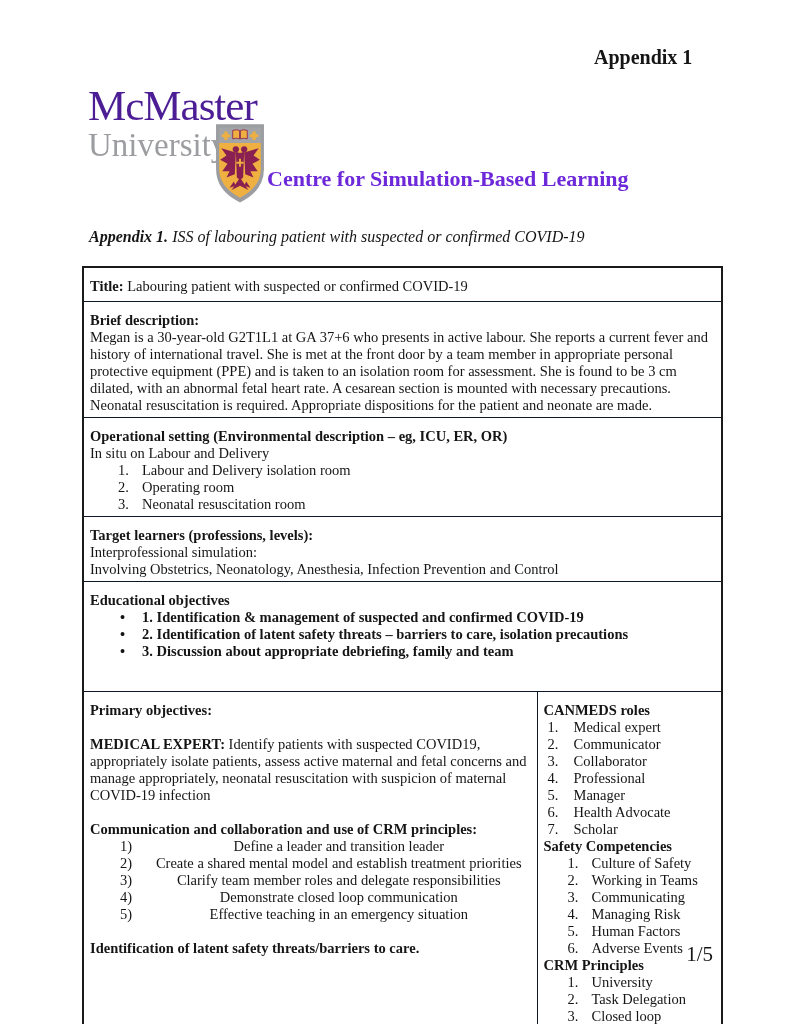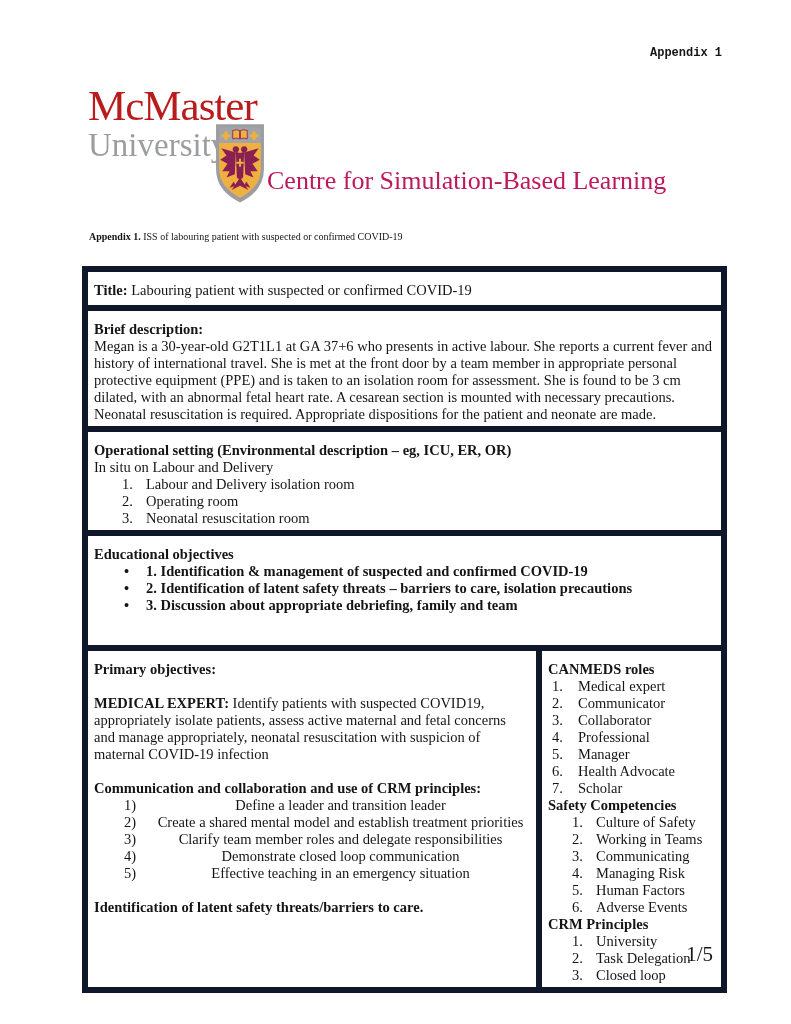--- a/index.html
+++ b/index.html
@@ -2,38 +2,38 @@
 <html><head>
 <meta charset="utf-8">
 <style>
   html,body{margin:0;padding:0;background:#e8e8e8;}
   .page{
     position:relative;width:791px;height:1024px;background:#ffffff;
     font-family:"Liberation Serif", serif;color:#151515;overflow:hidden;
     margin:0 auto;
   }
   
-  .appendix-header{position:absolute;top:46px;left:650px;font-size:12px;font-weight:bold;font-family:Liberation Mono, monospace;}
+  .appendix-header{position:absolute;top:46px;left:594px;font-size:20px;font-weight:bold;font-family:Liberation Serif, serif;}
   
   .logo-block{position:absolute;left:88px;top:84px;width:200px;}
-  .logo-name{font-size:43px;line-height:44px;color:#b91c1c;letter-spacing:-1px;}
+  .logo-name{font-size:43px;line-height:44px;color:#4c1d95;letter-spacing:-1px;}
   .logo-subname{font-size:33px;line-height:34px;color:#9B9DA0;letter-spacing:0px;}
   .crest{position:absolute;left:127px;top:38px;width:50px;height:92px;}
   
-  .csbl-title{position:absolute;left:267px;top:166px;font-size:26px;font-weight:normal;color:#be185d;letter-spacing:0px;}
-  
-  .caption{position:absolute;left:89px;top:228px;font-size:10px;line-height:17px;margin:0;}
+  .csbl-title{position:absolute;left:267px;top:166px;font-size:22px;font-weight:bold;color:#6d28d9;letter-spacing:0px;}
+  
+  .caption{position:absolute;left:89px;top:228px;font-size:16px;line-height:17px;margin:0;font-style:italic;}
   
   .sim-table{
     position:absolute;left:82px;top:266px;width:639px;
     border-collapse:collapse;table-layout:fixed;
     font-size:14.5px;line-height:17px;
   }
   .sim-table td{
-    border:6px solid #0f172a;vertical-align:top;padding:10px 6px 3px 6px;
+    border:1px solid #0f172a;vertical-align:top;padding:10px 6px 3px 6px;
     overflow:hidden;
   }
   .sim-table{border:2px solid #1a1a1a;}
   .b{font-weight:bold;}
   td.h-title{height:20px;}
   td.h-brief{height:94px;margin-top:34px;}
   td.h-oper{height:73px;}
   td.h-target{height:48px;}
   td.h-edu{height:96px;}
   td.h-split{height:306px;}
@@ -132,20 +132,27 @@
         <div class="b">Operational setting (Environmental description – eg, ICU, ER, OR)</div>
         <div>In situ on Labour and Delivery</div>
         <ol class="num num-dot">
               <li>Labour and Delivery isolation room</li>
               <li>Operating room</li>
               <li>Neonatal resuscitation room</li>
             </ol>
       </td>
     </tr>
 
+    <tr>
+      <td colspan="2" class="h-target">
+        <div class="b">Target learners (professions, levels):</div>
+        <div>Interprofessional simulation:</div>
+        <div>Involving Obstetrics, Neonatology, Anesthesia, Infection Prevention and Control</div>
+      </td>
+    </tr>
 
     <tr>
       <td colspan="2" class="h-edu">
         <div class="b">Educational objectives</div>
         <ul class="bullets">
               <li>1. Identification &amp; management of suspected and confirmed COVID-19</li>
               <li>2. Identification of latent safety threats – barriers to care, isolation precautions</li>
               <li>3. Discussion about appropriate debriefing, family and team</li>
             </ul>
       </td>

